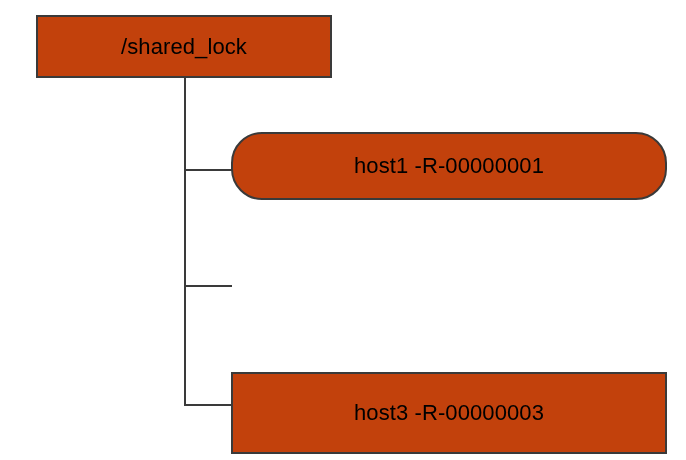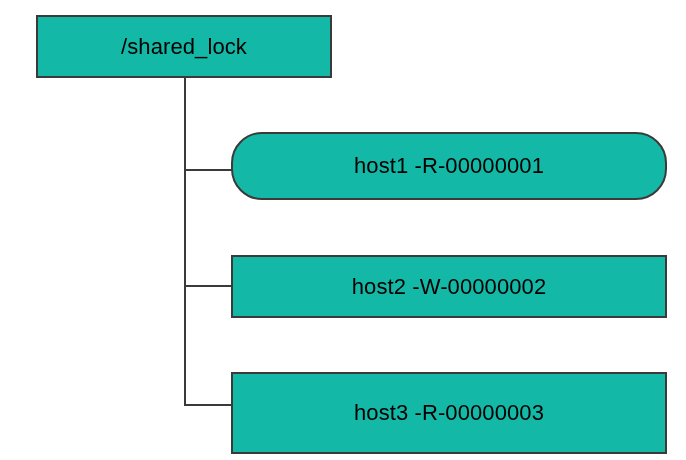--- a/index.html
+++ b/index.html
@@ -13,21 +13,21 @@
   #canvas {
     position: relative;
     width: 686px;
     height: 460px;
     background: #ffffff;
     overflow: hidden;
   }
   .node {
     position: absolute;
     box-sizing: border-box;
-    background: #14b8a6;
+    background: #c2410c;
     border: 2px solid #3a3a3a;
     display: flex;
     align-items: center;
     justify-content: center;
   }
   .node-label {
     color: #000000;
     font-size: 22px;
     font-weight: 400;
     letter-spacing: 0.1px;
@@ -90,21 +90,18 @@
   <div class="edge-trunk"></div>
 
   <div class="edge-branch" id="edge-branch-0"></div>
   <div class="edge-branch" id="edge-branch-1"></div>
   <div class="edge-branch" id="edge-branch-2"></div>
 
   <div class="node" id="child-node-0">
     <span class="node-label">host1 -R-00000001</span>
   </div>
 
-  <div class="node" id="child-node-1">
-    <span class="node-label">host2 -W-00000002</span>
-  </div>
 
   <div class="node" id="child-node-2">
     <span class="node-label">host3 -R-00000003</span>
   </div>
 
 </div>
 
 </body></html>

